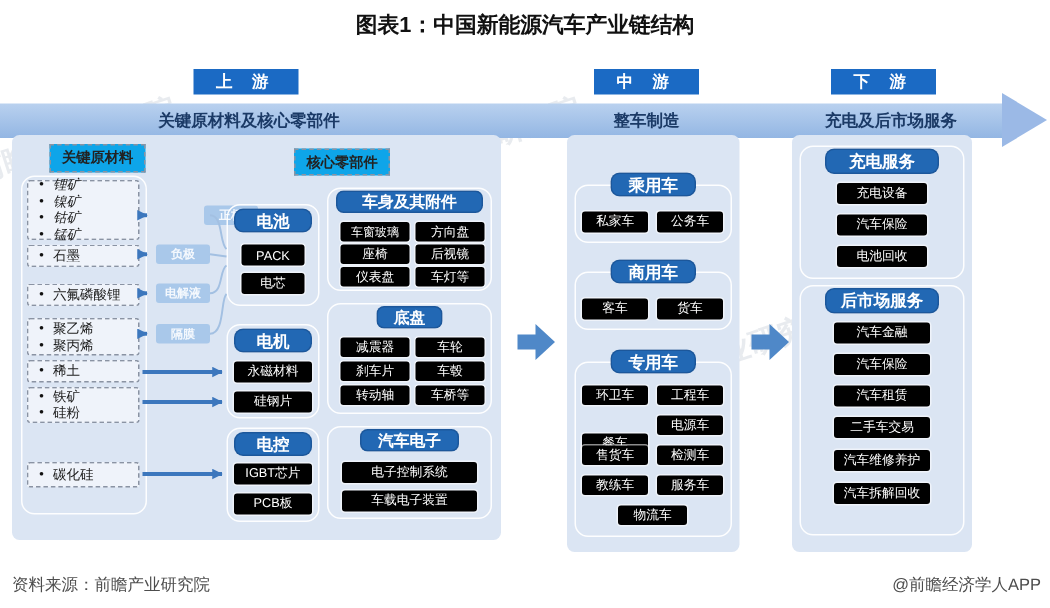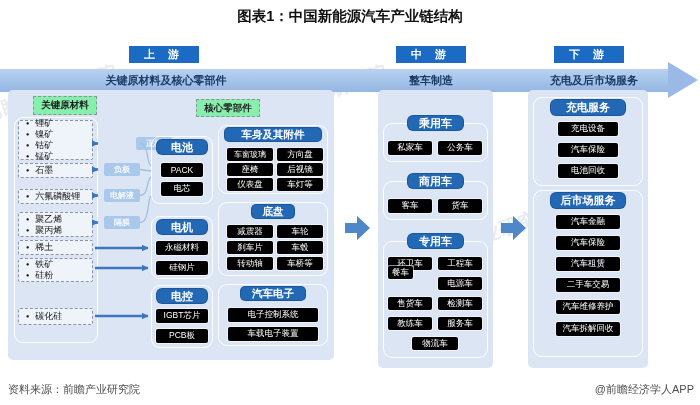--- a/index.html
+++ b/index.html
@@ -11,21 +11,21 @@
              display:flex;align-items:center;justify-content:center;letter-spacing:5px;}
   .band{background:linear-gradient(180deg,#b9d1ef 0%,#93b6e3 100%);}
   .band-head{width:0;height:0;border-top:18.5px solid transparent;border-bottom:18.5px solid transparent;
              border-left:30px solid #9bb9e6;}
   .band-label{display:flex;align-items:center;justify-content:center;
               font-size:11px;font-weight:bold;color:#1b3a66;}
   .panel{background:#dbe5f3;border-radius:5px;}
   .container{border:1.5px solid rgba(255,255,255,.95);border-radius:9px;}
   .dashbox{border:1px dashed #8a93a3;background:rgba(255,255,255,.55);border-radius:2px;
            display:flex;flex-direction:column;justify-content:center;padding-left:7px;}
-  .dash-label{border:1px dashed #8a93a3;background:#86efac;display:flex;align-items:center;
+  .dash-label{border:1px dashed #8a93a3;background:#0ea5e9;display:flex;align-items:center;
               justify-content:center;font-size:9.5px;font-weight:bold;color:#222;}
   .bullet-line{font-size:9px;color:#1a1a1a;line-height:11px;display:flex;align-items:center;}
   .bullet-line::before{content:"●";font-size:5.5px;margin-right:6px;color:#111;}
   .hdr{background:#2268b4;color:#fff;font-weight:bold;font-size:11px;border-radius:6px;
        display:flex;align-items:center;justify-content:center;border:1px solid rgba(18,58,110,.35);}
   .hdr-sm{font-size:10.5px;border-radius:5px;}
   .item{background:#000000;color:#fff;font-size:8.5px;border-radius:2px;
         display:flex;align-items:center;justify-content:center;box-shadow:0 0 0 1px rgba(255,255,255,.55);}
   .lite{background:#a9c8ea;color:#f4f8fd;font-size:8px;border-radius:2px;font-weight:bold;
         display:flex;align-items:center;justify-content:center;}
@@ -58,21 +58,21 @@
 
 <div class="abs panel" style="left:8px;top:90px;width:326px;height:270px;"></div>
 <div class="abs panel" style="left:378px;top:90px;width:115px;height:278px;"></div>
 <div class="abs panel" style="left:528px;top:90px;width:120px;height:278px;"></div>
 
 <div class="abs dash-label" style="left:33px;top:96px;width:64px;height:19px;">关键原材料</div>
 <div class="abs dash-label" style="left:196px;top:99px;width:64px;height:18px;">核心零部件</div>
 
 <div class="abs container" style="left:14px;top:117px;width:84px;height:226px;"></div>
 
-<div class="abs dashbox" style="left:18px;top:120px;width:75px;height:40px;">
+<div class="abs dashbox" style="left:18px;top:120px;width:75px;height:40px;font-style:italic;">
   <div class="bullet-line">锂矿</div>
   <div class="bullet-line">镍矿</div>
   <div class="bullet-line">钴矿</div>
   <div class="bullet-line">锰矿</div>
 </div>
 <div class="abs dashbox" style="left:18px;top:163px;width:75px;height:15px;">
   <div class="bullet-line">石墨</div>
 </div>
 <div class="abs dashbox" style="left:18px;top:189px;width:75px;height:15px;">
   <div class="bullet-line">六氟磷酸锂</div>
@@ -142,21 +142,21 @@
 
 <div class="abs container" style="left:383px;top:181px;width:105px;height:39px;"></div>
 <div class="abs hdr" style="left:407px;top:173px;width:57px;height:16px;">商用车</div>
 <div class="abs item" style="left:388px;top:199px;width:44px;height:14px;">客车</div>
 <div class="abs item" style="left:438px;top:199px;width:44px;height:14px;">货车</div>
 
 <div class="abs container" style="left:383px;top:241px;width:105px;height:117px;"></div>
 <div class="abs hdr" style="left:407px;top:233px;width:57px;height:16px;">专用车</div>
 <div class="abs item" style="left:388px;top:257px;width:44px;height:13px;">环卫车</div>
 <div class="abs item" style="left:438px;top:257px;width:44px;height:13px;">工程车</div>
-<div class="abs item" style="left:388px;top:266px;width:25px;height:13px;">餐车</div>
+<div class="abs item" style="left:388px;top:289px;width:44px;height:13px;">餐车</div>
 <div class="abs item" style="left:438px;top:277px;width:44px;height:13px;">电源车</div>
 <div class="abs item" style="left:388px;top:297px;width:44px;height:13px;">售货车</div>
 <div class="abs item" style="left:438px;top:297px;width:44px;height:13px;">检测车</div>
 <div class="abs item" style="left:388px;top:317px;width:44px;height:13px;">教练车</div>
 <div class="abs item" style="left:438px;top:317px;width:44px;height:13px;">服务车</div>
 <div class="abs item" style="left:412px;top:337px;width:46px;height:13px;">物流车</div>
 
 <div class="abs container" style="left:533px;top:97px;width:110px;height:89px;"></div>
 <div class="abs hdr" style="left:550px;top:99px;width:76px;height:17px;">充电服务</div>
 <div class="abs item" style="left:558px;top:122px;width:60px;height:14px;">充电设备</div>

